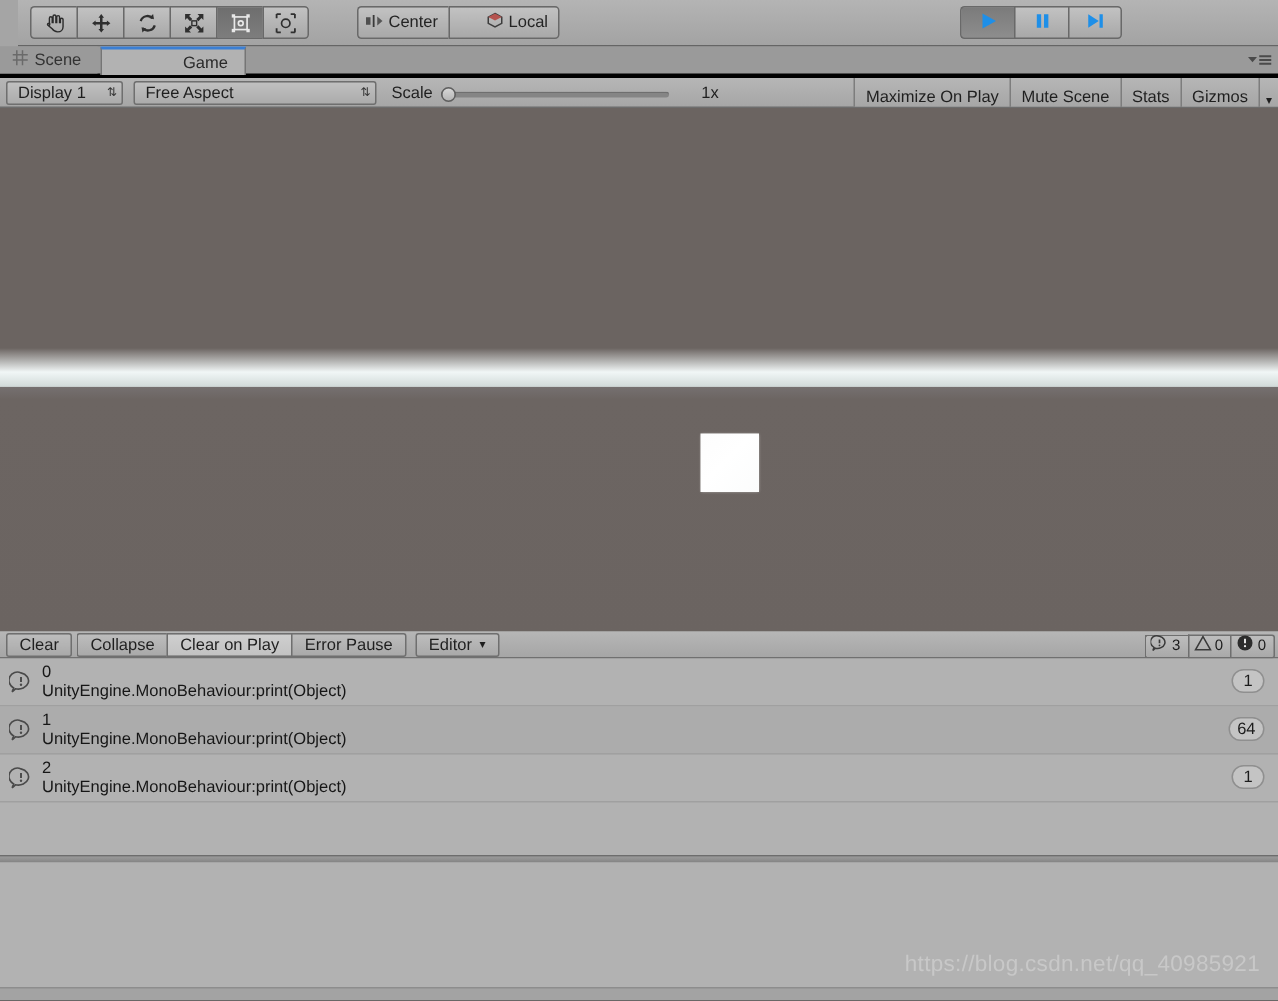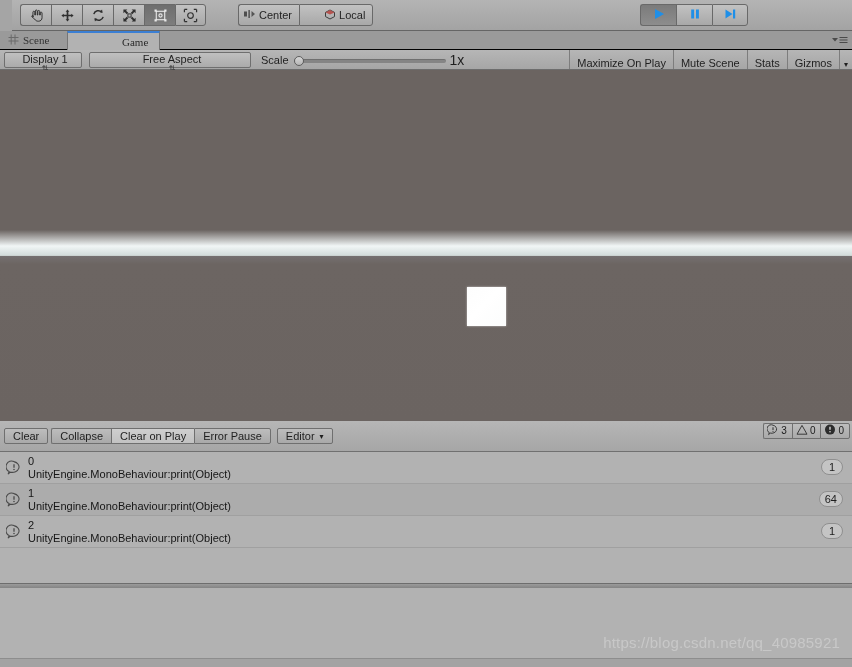--- a/index.html
+++ b/index.html
@@ -94,22 +94,21 @@
   
   .panel-game {
     position: absolute;
     left: 0; top: 31px;
     width: 852px; height: 390px;
   }
   .tabbar {
     position: relative;
     height: 18px;
     background: #9a9a9a;
-    border-bottom: 1px solid #000000;
-    font-family: Liberation Serif, serif;
+    border-bottom: 3px solid #000000;
   }
   .tab {
     position: absolute;
     top: 0;
     height: 18px;
     display: flex;
     align-items: center;
     gap: 4px;
     padding: 0 11px 0 8px;
     box-sizing: border-box;
@@ -147,21 +146,20 @@
     border: 1px solid #6f6f6f;
     border-radius: 2px;
     box-sizing: border-box;
     display: flex;
     align-items: center;
     justify-content: space-between;
     padding: 0 3px 0 7px;
     font-size: 11px;
     color: #1f1f1f;
     cursor: default;
-    flex-direction: column;
   }
   .dd-arrows { font-size: 8px; line-height: 8px; color: #333; letter-spacing: 0; }
   .scale-label {
     margin-left: 10px;
     font-size: 11px;
     color: #1f1f1f;
   }
   .slider {
     position: relative;
     width: 152px;
@@ -180,22 +178,22 @@
     position: absolute;
     left: 0; top: 4px;
     width: 10px; height: 10px;
     border-radius: 50%;
     background: linear-gradient(#d6d6d6, #b5b5b5);
     border: 1px solid #5e5e5e;
     box-sizing: border-box;
     cursor: default;
   }
   .scale-val {
-    margin-left: 4px;
-    font-size: 14px;
+    margin-left: 22px;
+    font-size: 11px;
     color: #1f1f1f;
   }
   .gt-right {
     position: absolute;
     right: 0; top: 0;
     height: 19px;
     display: flex;
     align-items: stretch;
   }
   .gt-btn {
@@ -265,21 +263,21 @@
     background: #b2b2b2;
   }
   .console-tabbar {
     position: relative;
     height: 18px;
     background: #9a9a9a;
     border-bottom: 1px solid #6d6d6d;
   }
   .console-toolbar {
     position: relative;
-    height: 31px;
+    height: 18px;
     background: linear-gradient(#b6b6b6, #a6a6a6);
     border-bottom: 1px solid #707070;
     display: flex;
     align-items: center;
     padding-left: 4px;
     box-sizing: border-box;
   }
   .cbtn {
     height: 16px;
     display: flex;

